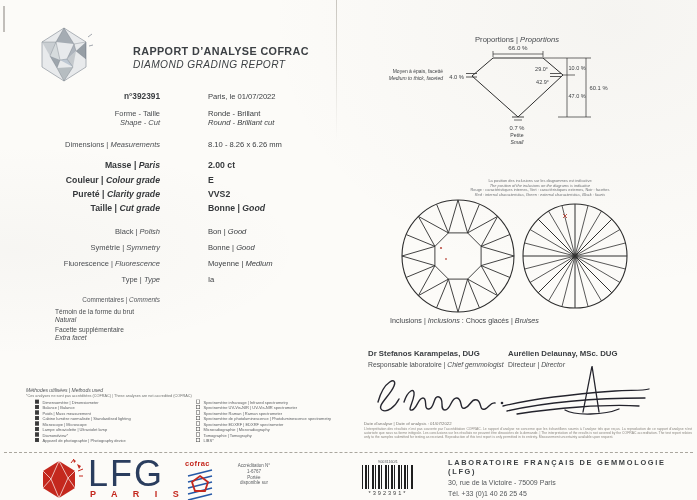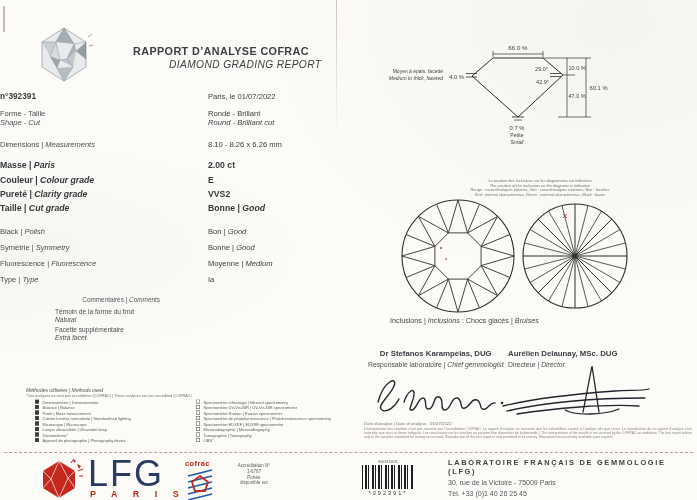--- a/index.html
+++ b/index.html
@@ -7,25 +7,25 @@
         font-family:"Liberation Sans",sans-serif;color:#3d4043;overflow:hidden;
         background-image:radial-gradient(ellipse at 88% 4%, rgba(120,118,110,.05), transparent 40%),
                          radial-gradient(ellipse at 2% 50%, rgba(120,118,110,.04), transparent 30%);}
   .abs{position:absolute;}
   
   .crease{position:absolute;left:336px;top:0;width:1px;height:140px;background:linear-gradient(#c9c6bf,transparent);}
   .edge-tl{position:absolute;left:3px;top:6px;width:1.5px;height:26px;background:#8f8d86;opacity:.55;}
 
   
   .title-line1{font-size:10.8px;font-weight:bold;letter-spacing:.4px;color:#3c4044;}
-  .title-line2{font-size:10.2px;font-style:italic;letter-spacing:.4px;color:#3c4044;margin-top:2px;margin-left:36px;}
+  .title-line2{font-size:10.2px;font-style:italic;letter-spacing:.4px;color:#3c4044;margin-top:2px;}
 
   
   .frow{position:absolute;left:0;width:350px;}
-  .frow .lbl{position:absolute;left:0;top:0;width:160px;text-align:left;font-size:7.5px;color:#4a4d51;line-height:9px;}
+  .frow .lbl{position:absolute;left:0;top:0;width:160px;text-align:right;font-size:7.5px;color:#4a4d51;line-height:9px;}
   .frow .val{position:absolute;left:168px;top:0;font-size:7.6px;color:#3a3d40;line-height:9px;margin-left:40px;}
   .frow.big .lbl,.frow.big .val{font-size:8.7px;font-weight:bold;color:#35383b;}
   .frow i{font-style:italic;}
   .numrow .lbl{font-size:8.3px;font-weight:bold;color:#3a3d41;}
   .comments-lbl{font-size:6.4px;color:#55585c;}
   .comment-item{font-size:6.6px;line-height:7.6px;color:#4a4d50;}
 
   
   .methods-outer{position:absolute;left:26px;top:387px;width:330px;height:66px;}
   .methods-inner{width:660px;transform:scale(.5);transform-origin:0 0;color:#5a5d60;}
@@ -39,21 +39,21 @@
   .cb{display:inline-block;width:6px;height:6px;border:1px solid #4a4a4a;margin-right:7px;vertical-align:0px;}
   .cb.filled{background:#3a3a3a;}
 
   
   .prop-title,.cl-title{font-size:7.6px;text-align:center;color:#46494d;}
   .cl-notes-outer{position:absolute;left:408px;top:178px;width:264px;height:22px;}
   .cl-notes-inner{width:528px;transform:scale(.5);transform-origin:0 0;text-align:center;
                   font-size:7.8px;line-height:9.6px;color:#6e7174;}
   .incl-line{font-size:7.2px;text-align:left;color:#44474b;}
 
-  .sig-name{font-size:7.8px;font-weight:bold;color:#3a3d41;text-align:center;}
+  .sig-name{font-size:7.8px;font-weight:bold;color:#3a3d41;}
   .sig-role{font-size:6.8px;color:#4a4d50;margin-top:3px;}
 
   .legal-outer{position:absolute;left:364px;top:421px;width:328px;height:30px;}
   .legal-inner{width:656px;transform:scale(.5);transform-origin:0 0;color:#8a867f;}
   .legal-date{font-size:8.6px;color:#75726c;}
   .legal-text{font-size:6.8px;line-height:8.4px;text-align:justify;margin-top:1px;}
 
   
   .foot-sep{position:absolute;left:4px;right:4px;top:452px;border-top:1px dashed #aaa69e;}
   .lfg-text{font-size:36px;font-weight:400;letter-spacing:2px;color:#2a3d5e;line-height:28px;}
@@ -224,20 +224,25 @@
           <div class="m-item"><span class="cb"></span><span>Spectromètre de photoluminescence | Photoluminescence spectrometry</span></div>
           <div class="m-item"><span class="cb"></span><span>Spectromètre EDXRF | EDXRF spectrometer</span></div>
           <div class="m-item"><span class="cb"></span><span>Microradiographie | Microradiography</span></div>
           <div class="m-item"><span class="cb"></span><span>Tomographie | Tomography</span></div>
           <div class="m-item"><span class="cb"></span><span>LIBS*</span></div>
         </div>
       </div>
     </div>
   </div>
 
+  <div class="abs prop-title" style="left:427px;top:35px;width:180px">
+    <span>Proportions</span>
+    <span>|</span>
+    <i>Proportions</i>
+  </div>
 
   <svg class="abs" style="left:370px;top:30px" width="245" height="122" viewBox="0 0 245 122">
 
     <polygon points="102,46 123,28 173,28 193,45 148,87" fill="none" stroke="#2e2e2e" stroke-width="1"></polygon>
 
     <line x1="123" y1="24" x2="173" y2="24" stroke="#2e2e2e" stroke-width="0.7"></line>
     <line x1="123" y1="21" x2="123" y2="27" stroke="#2e2e2e" stroke-width="0.7"></line>
     <line x1="173" y1="21" x2="173" y2="27" stroke="#2e2e2e" stroke-width="0.7"></line>
     <text x="148" y="20" text-anchor="middle" font-size="6.2">66.0 %</text>
 

